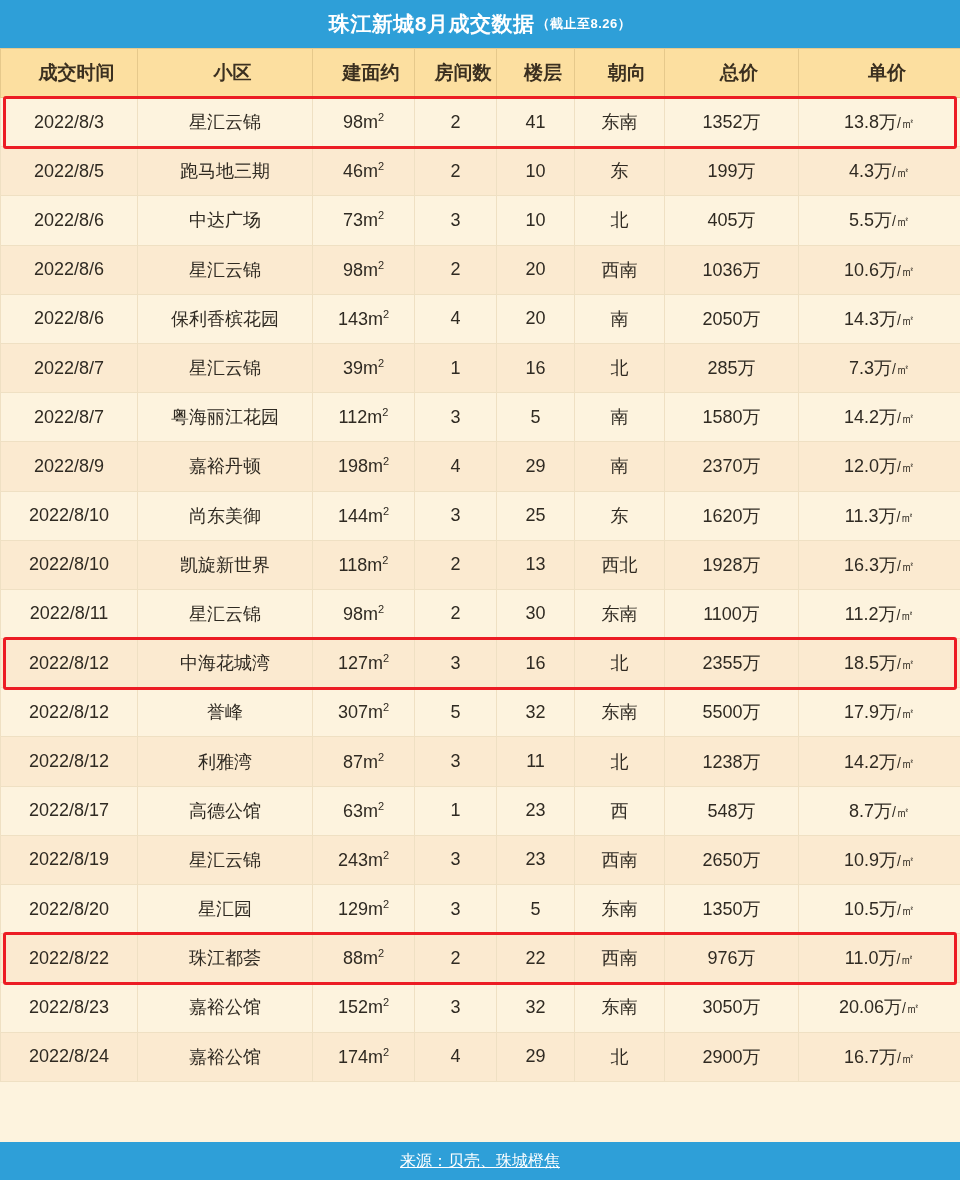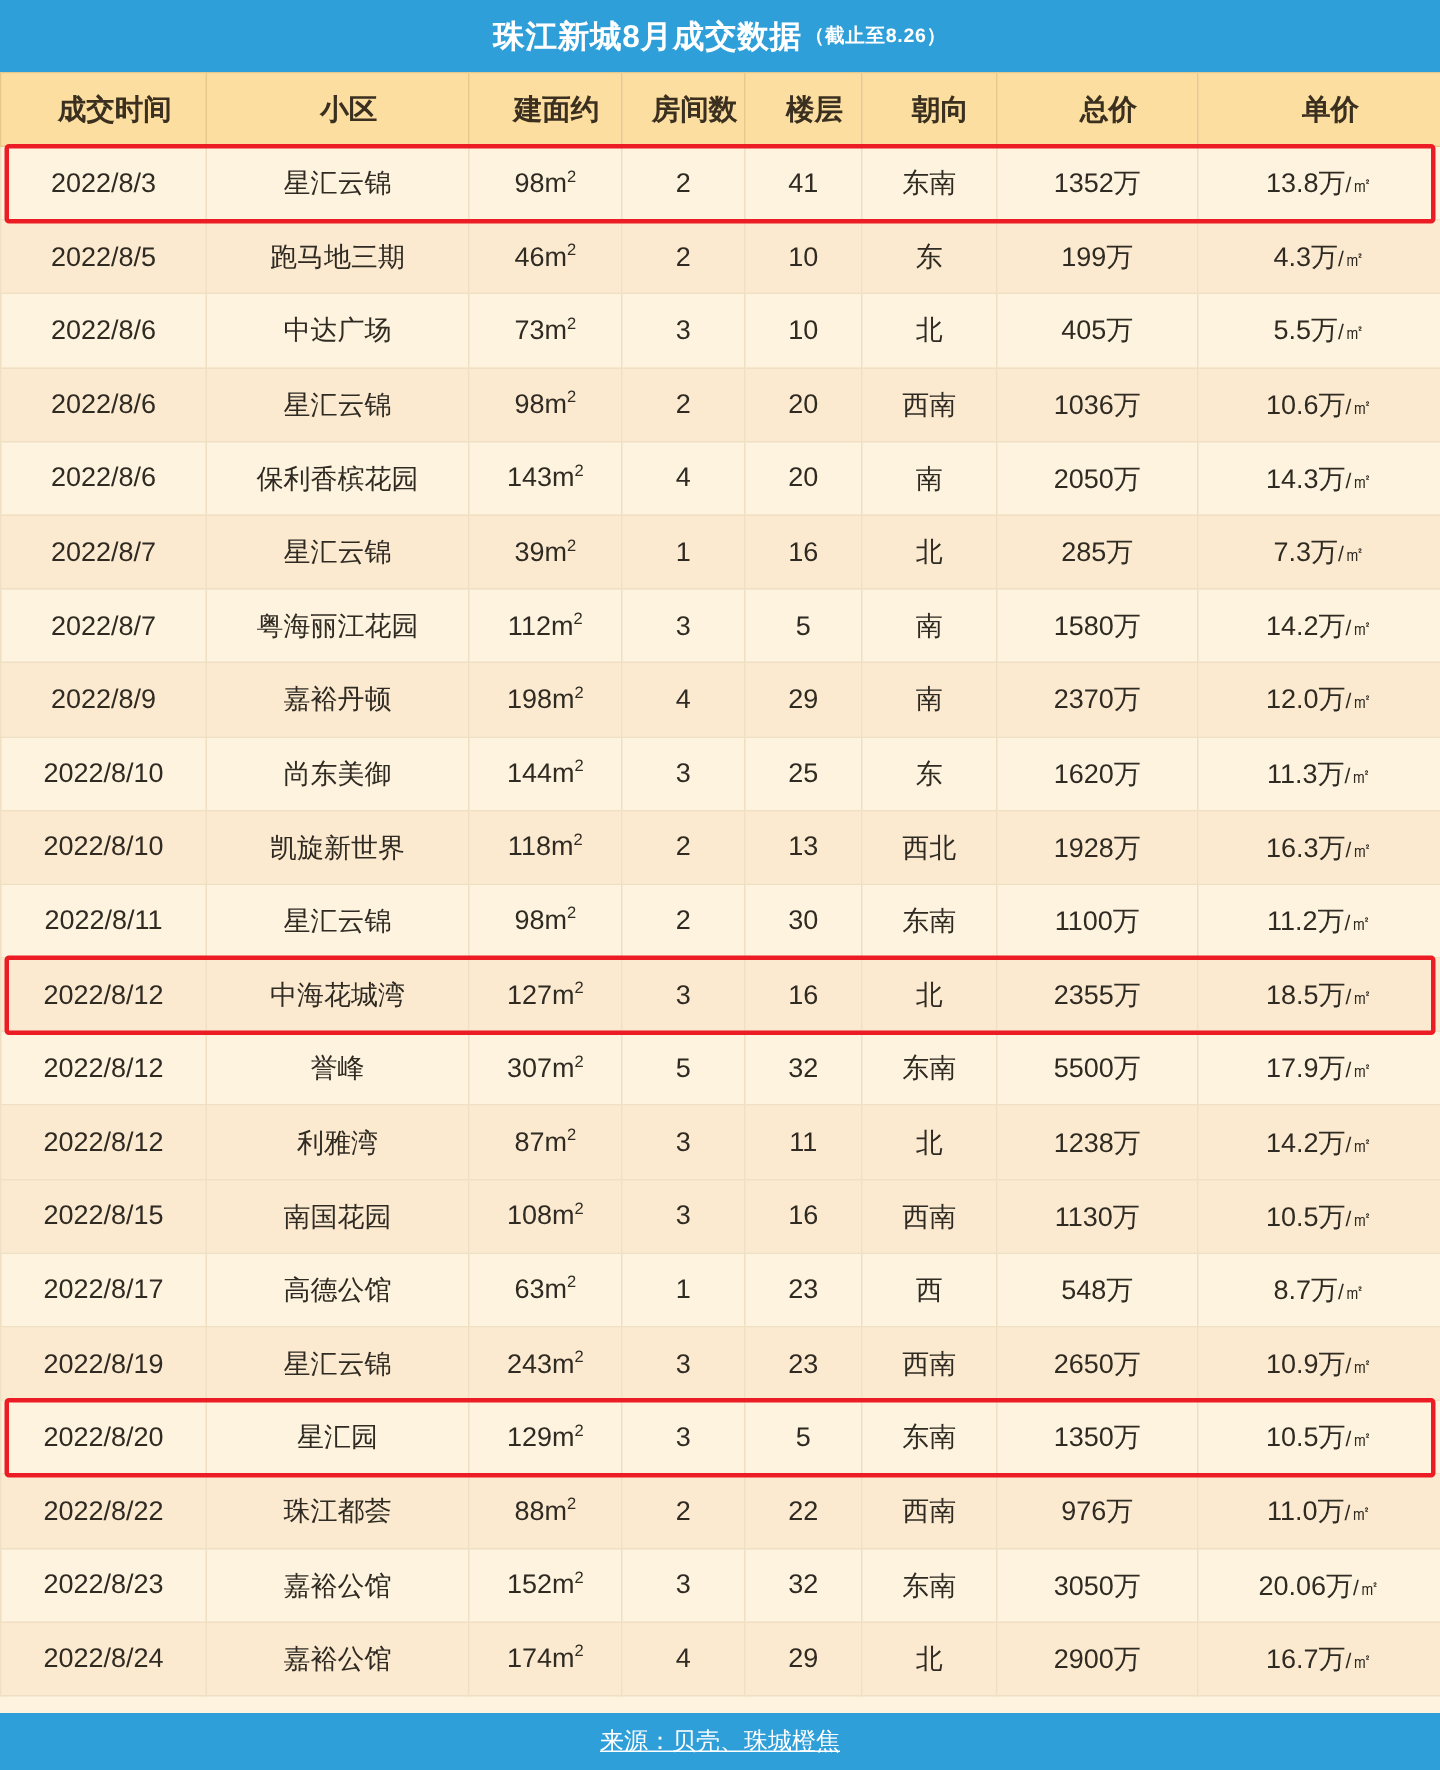--- a/index.html
+++ b/index.html
@@ -277,30 +277,20 @@
         <tr class="alt">
           <td>2022/8/12</td>
           <td class="name">利雅湾</td>
           <td class="area">87m<sup class="sup">2</sup></td>
           <td>3</td>
           <td>11</td>
           <td>北</td>
           <td>1238万</td>
           <td>14.2万<span class="unit-small">/㎡</span></td>
         </tr>
-        <tr class="alt">
-          <td>2022/8/15</td>
-          <td class="name">南国花园</td>
-          <td class="area">108m<sup class="sup">2</sup></td>
-          <td>3</td>
-          <td>16</td>
-          <td>西南</td>
-          <td>1130万</td>
-          <td>10.5万<span class="unit-small">/㎡</span></td>
-        </tr>
         <tr>
           <td>2022/8/17</td>
           <td class="name">高德公馆</td>
           <td class="area">63m<sup class="sup">2</sup></td>
           <td>1</td>
           <td>23</td>
           <td>西</td>
           <td>548万</td>
           <td>8.7万<span class="unit-small">/㎡</span></td>
         </tr>

